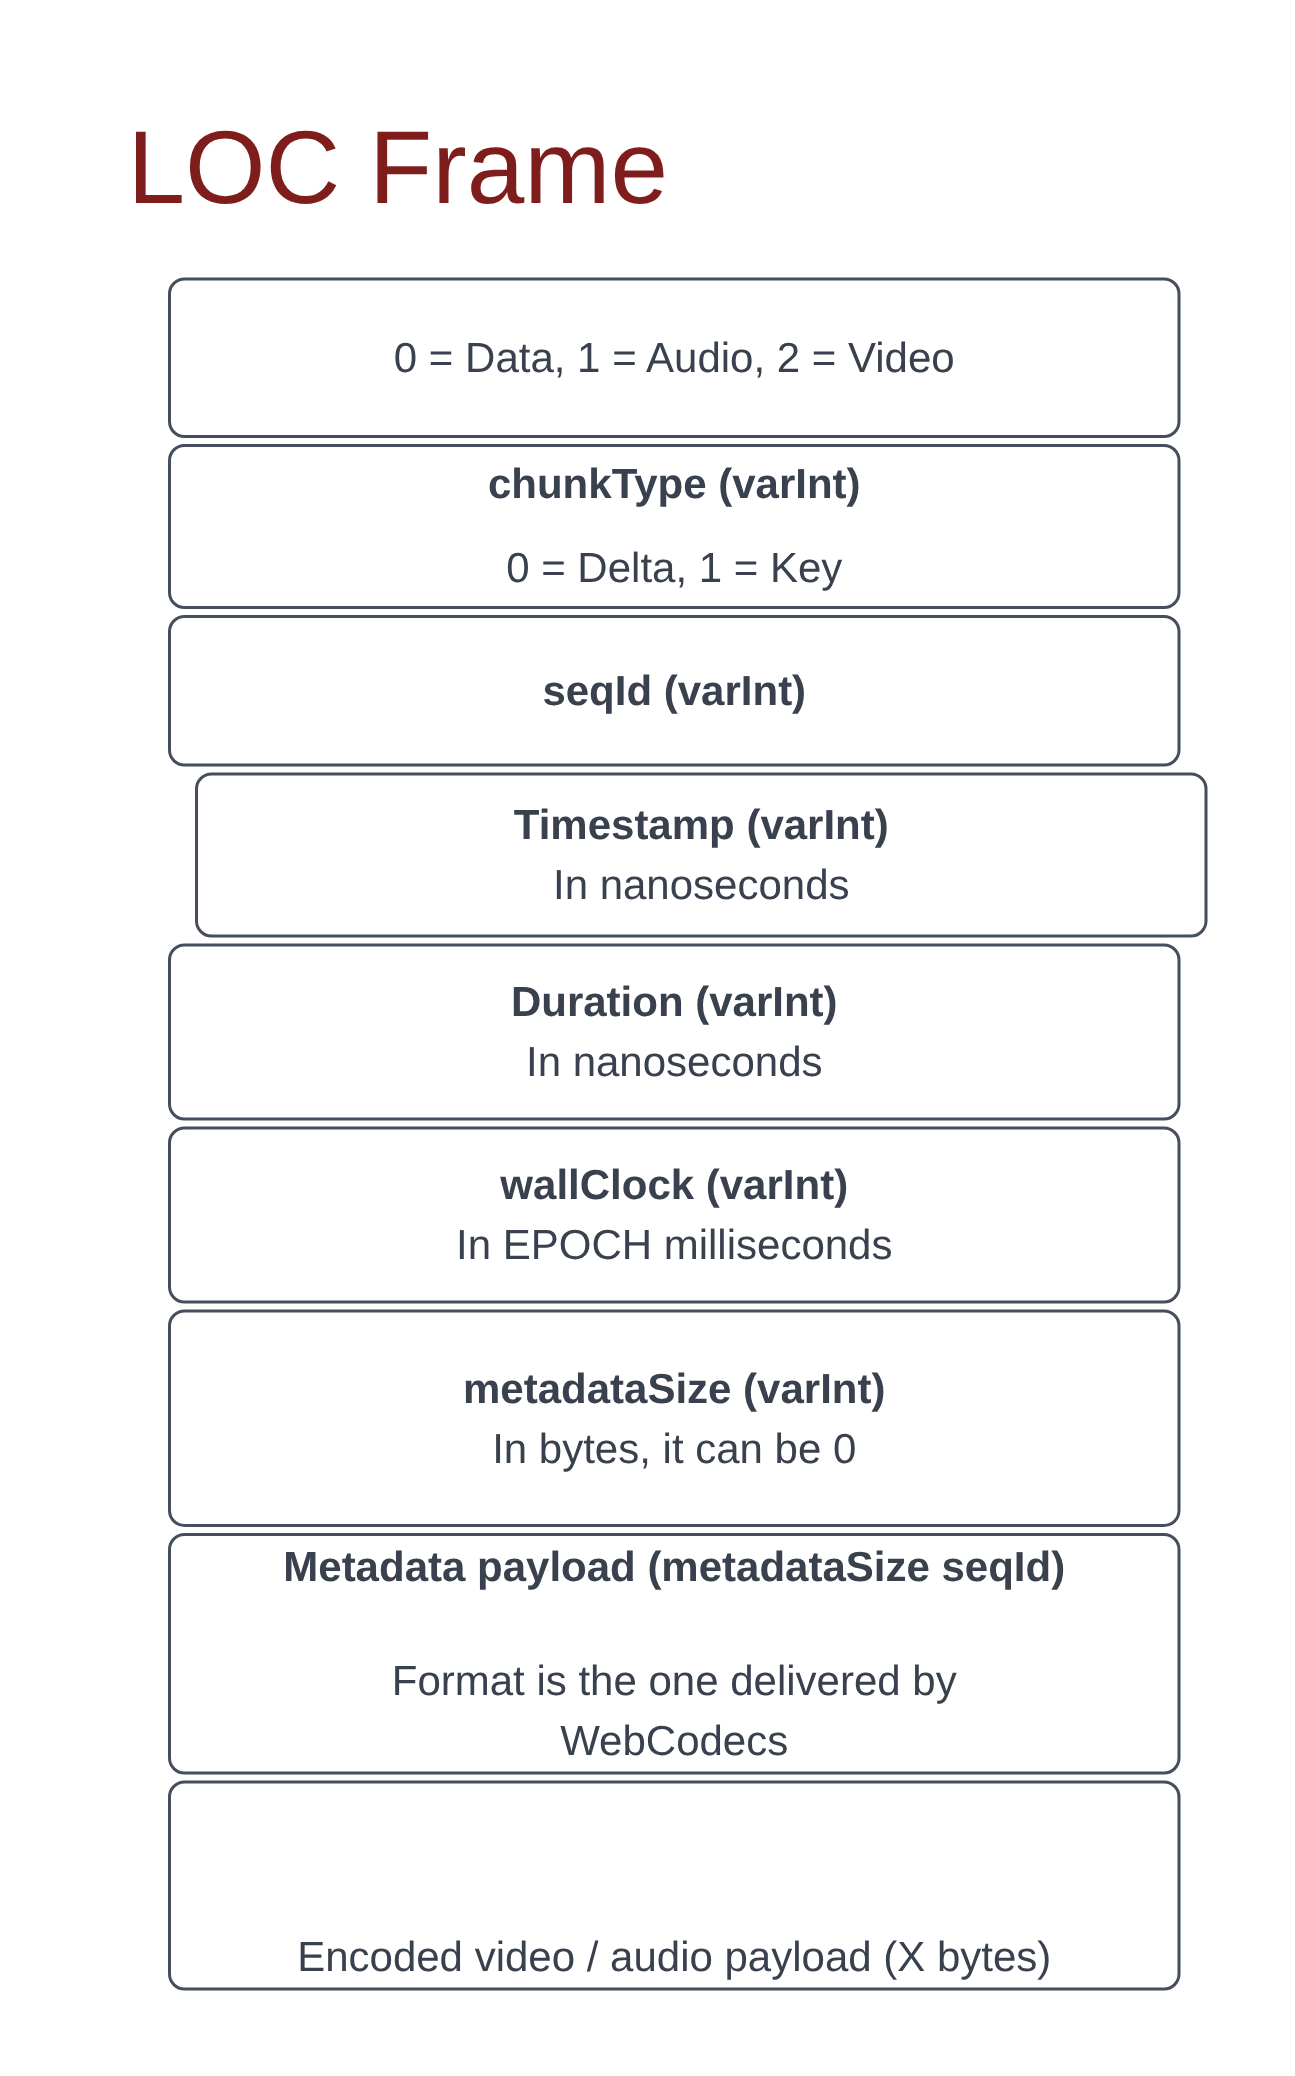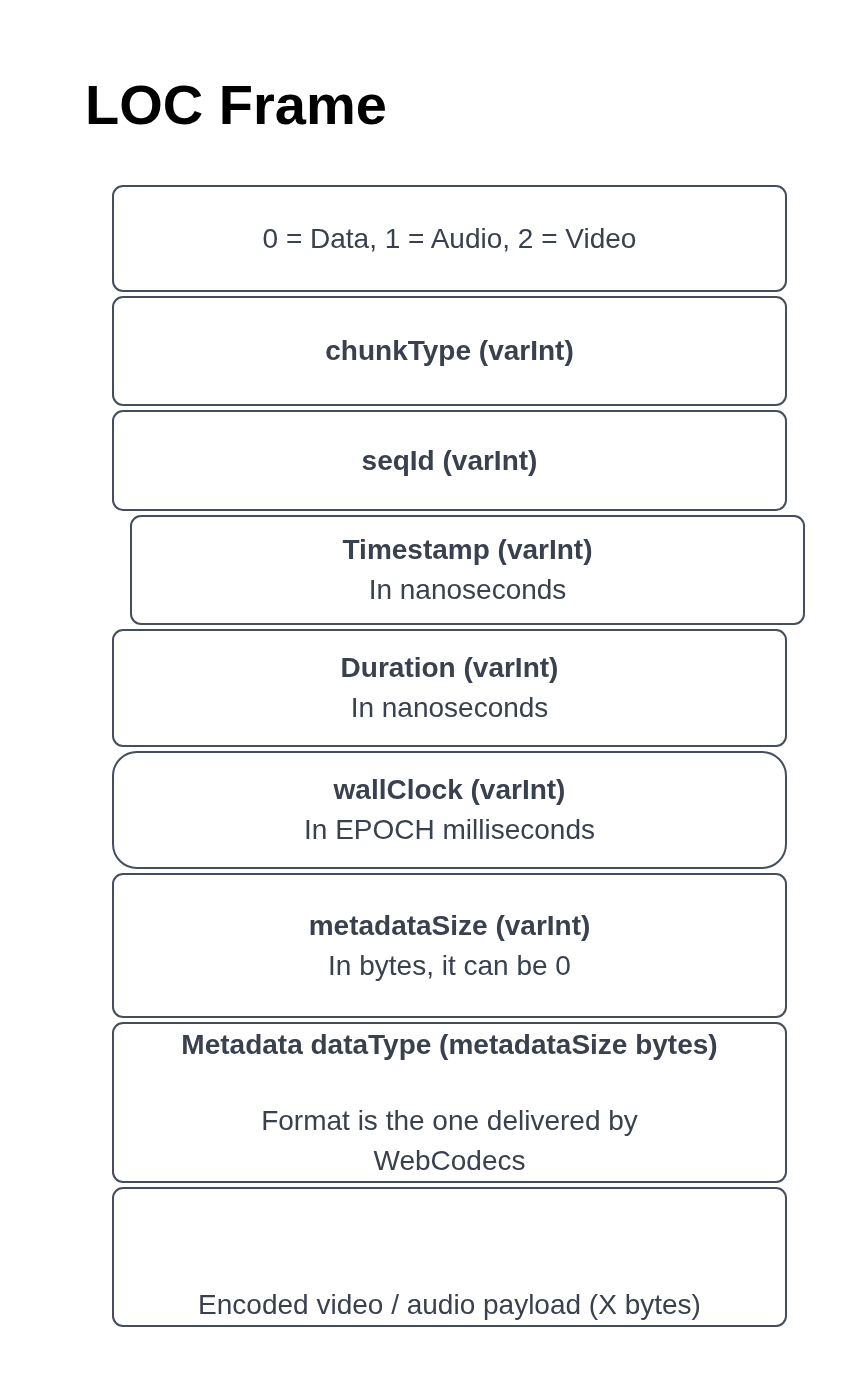--- a/index.html
+++ b/index.html
@@ -13,24 +13,24 @@
     width: 863px;
     height: 1384px;
     background: #ffffff;
     overflow: hidden;
   }
   .page-title {
     position: absolute;
     left: 85px;
     top: 76px;
     margin: 0;
-    font-size: 56px;
+    font-size: 69px;
     line-height: 1.05;
-    font-weight: 700;
-    color: #000000;
+    font-weight: 400;
+    color: #7f1d1d;
   }
   .stack {
     position: absolute;
     left: 112px;
     top: 185px;
     width: 675px;
     display: flex;
     flex-direction: column;
     gap: 4px;
   }
@@ -52,40 +52,41 @@
   .frame-box .box-title { font-weight: 700; }
   .frame-box .box-sub   { font-weight: 400; }
   .frame-box .box-sub.narrow { max-width: 480px; margin-top: 36px; }
   .box-line:empty { display: none; }
 
   .b0 { height: 107px; }
   .b1 { height: 110px; gap: 16px; }
   .b2 { height: 101px; }
   .b3 { height: 110px; margin-left: 18px; }
   .b4 { height: 118px; }
-  .b5 { height: 118px; border-radius: 25px; }
+  .b5 { height: 118px; }
   .b6 { height: 145px; }
   .b7 { height: 161px; }
   .b8 { height: 140px; justify-content: flex-end; padding-top: 17px; }
 </style>
 </head>
 <body>
 
 <div class="canvas">
 
   <h1 class="page-title">LOC Frame</h1>
 
   <div class="stack">
 
     <div class="frame-box b0">
       <span class="box-line box-sub">0 = Data, 1 = Audio, 2 = Video</span>
     </div>
 
     <div class="frame-box b1">
       <span class="box-line box-title">chunkType (varInt)</span>
+      <span class="box-line box-sub">0 = Delta, 1 = Key</span>
     </div>
 
     <div class="frame-box b2">
       <span class="box-line box-title">seqId (varInt)</span>
 
     </div>
 
     <div class="frame-box b3">
       <span class="box-line box-title">Timestamp (varInt)</span>
       <span class="box-line box-sub">In nanoseconds</span>
@@ -100,21 +101,21 @@
       <span class="box-line box-title">wallClock (varInt)</span>
       <span class="box-line box-sub">In EPOCH milliseconds</span>
     </div>
 
     <div class="frame-box b6">
       <span class="box-line box-title">metadataSize (varInt)</span>
       <span class="box-line box-sub">In bytes, it can be 0</span>
     </div>
 
     <div class="frame-box b7">
-      <span class="box-line box-title">Metadata dataType (metadataSize bytes)</span>
+      <span class="box-line box-title">Metadata payload (metadataSize seqId)</span>
       <span class="box-line box-sub narrow">Format is the one delivered by WebCodecs</span>
     </div>
 
     <div class="frame-box b8">
 
       <span class="box-line box-sub">Encoded video / audio payload (X bytes)</span>
     </div>
 
   </div>
 </div>

